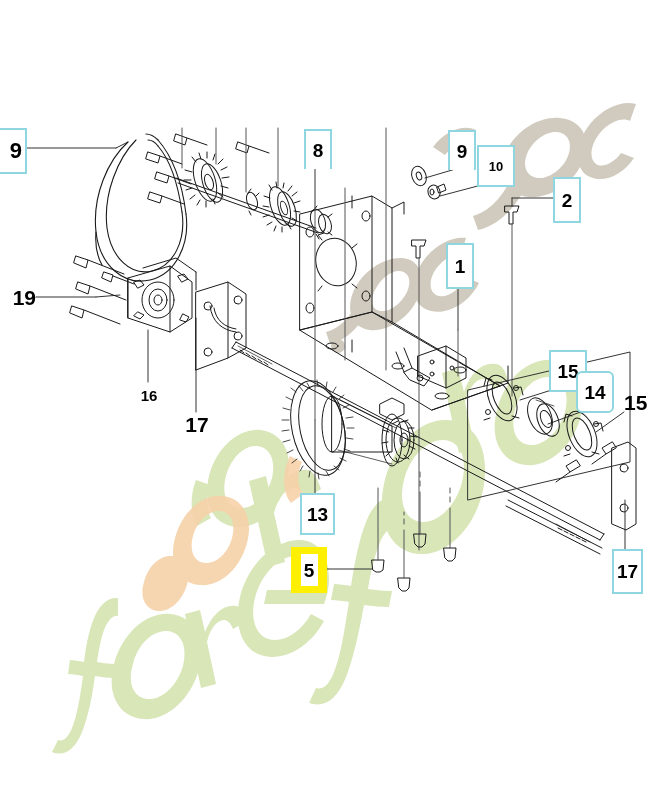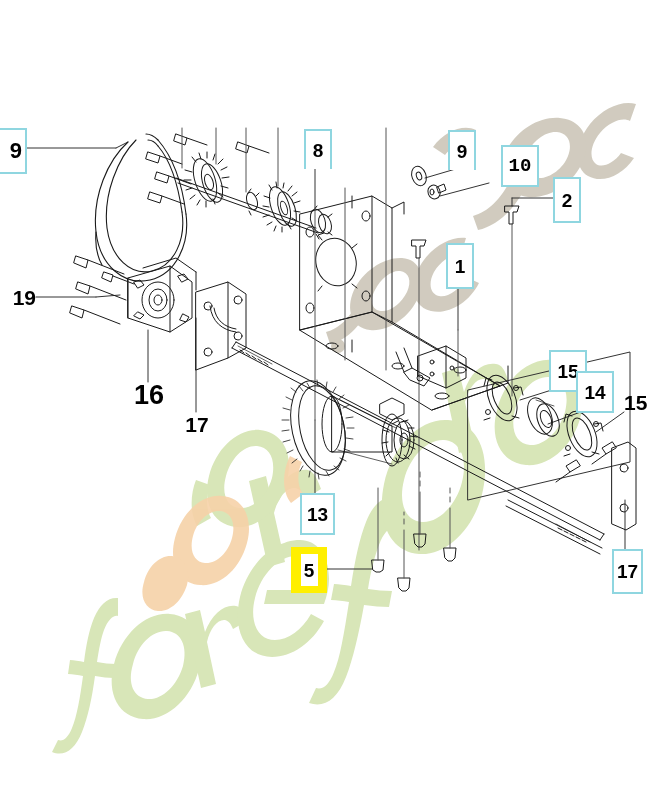--- a/index.html
+++ b/index.html
@@ -332,53 +332,53 @@
   </svg>
 
   <div class="callout boxed" style="left:-8px;top:128px;width:28px;height:42px;font-size:22px;justify-content:flex-end;padding-right:3px;">
     <span>9</span>
   </div>
 
   <div class="callout plain" style="left:-6px;top:284px;width:42px;height:26px;font-size:21px;justify-content:flex-end;">
     <span>19</span>
   </div>
 
-  <div class="callout plain" style="left:130px;top:382px;width:38px;height:26px;font-size:27px;">
+  <div class="callout plain" style="left:130px;top:382px;width:38px;height:26px;font-size:15px;">
     <span>16</span>
   </div>
 
   <div class="callout plain" style="left:178px;top:411px;width:38px;height:26px;font-size:21px;">
     <span>17</span>
   </div>
 
   <div class="callout boxed open-b" style="left:304px;top:129px;width:24px;height:38px;font-size:19px;">
     <span>8</span>
   </div>
 
   <div class="callout boxed open-b" style="left:448px;top:130px;width:24px;height:38px;font-size:19px;">
     <span>9</span>
   </div>
 
-  <div class="callout boxed" style="left:501px;top:145px;width:34px;height:38px;font-size:19px;font-family:Liberation Mono, monospace;">
+  <div class="callout boxed" style="left:477px;top:145px;width:34px;height:38px;font-size:13px;">
     <span>10</span>
   </div>
 
   <div class="callout boxed" style="left:553px;top:177px;width:24px;height:42px;font-size:19px;">
     <span>2</span>
   </div>
 
   <div class="callout boxed" style="left:446px;top:243px;width:24px;height:42px;font-size:19px;">
     <span>1</span>
   </div>
 
   <div class="callout boxed" style="left:549px;top:350px;width:34px;height:38px;font-size:19px;">
     <span>15</span>
   </div>
 
-  <div class="callout boxed" style="left:576px;top:371px;width:34px;height:38px;font-size:19px;">
+  <div class="callout boxed" style="left:576px;top:371px;width:34px;height:38px;font-size:19px;border-radius:6px;">
     <span>14</span>
   </div>
 
   <div class="callout plain" style="left:624px;top:389px;width:32px;height:26px;font-size:21px;justify-content:flex-start;">
     <span>15</span>
   </div>
 
   <div class="callout boxed" style="left:300px;top:493px;width:31px;height:38px;font-size:19px;align-items:center;">
     <span>13</span>
   </div>

